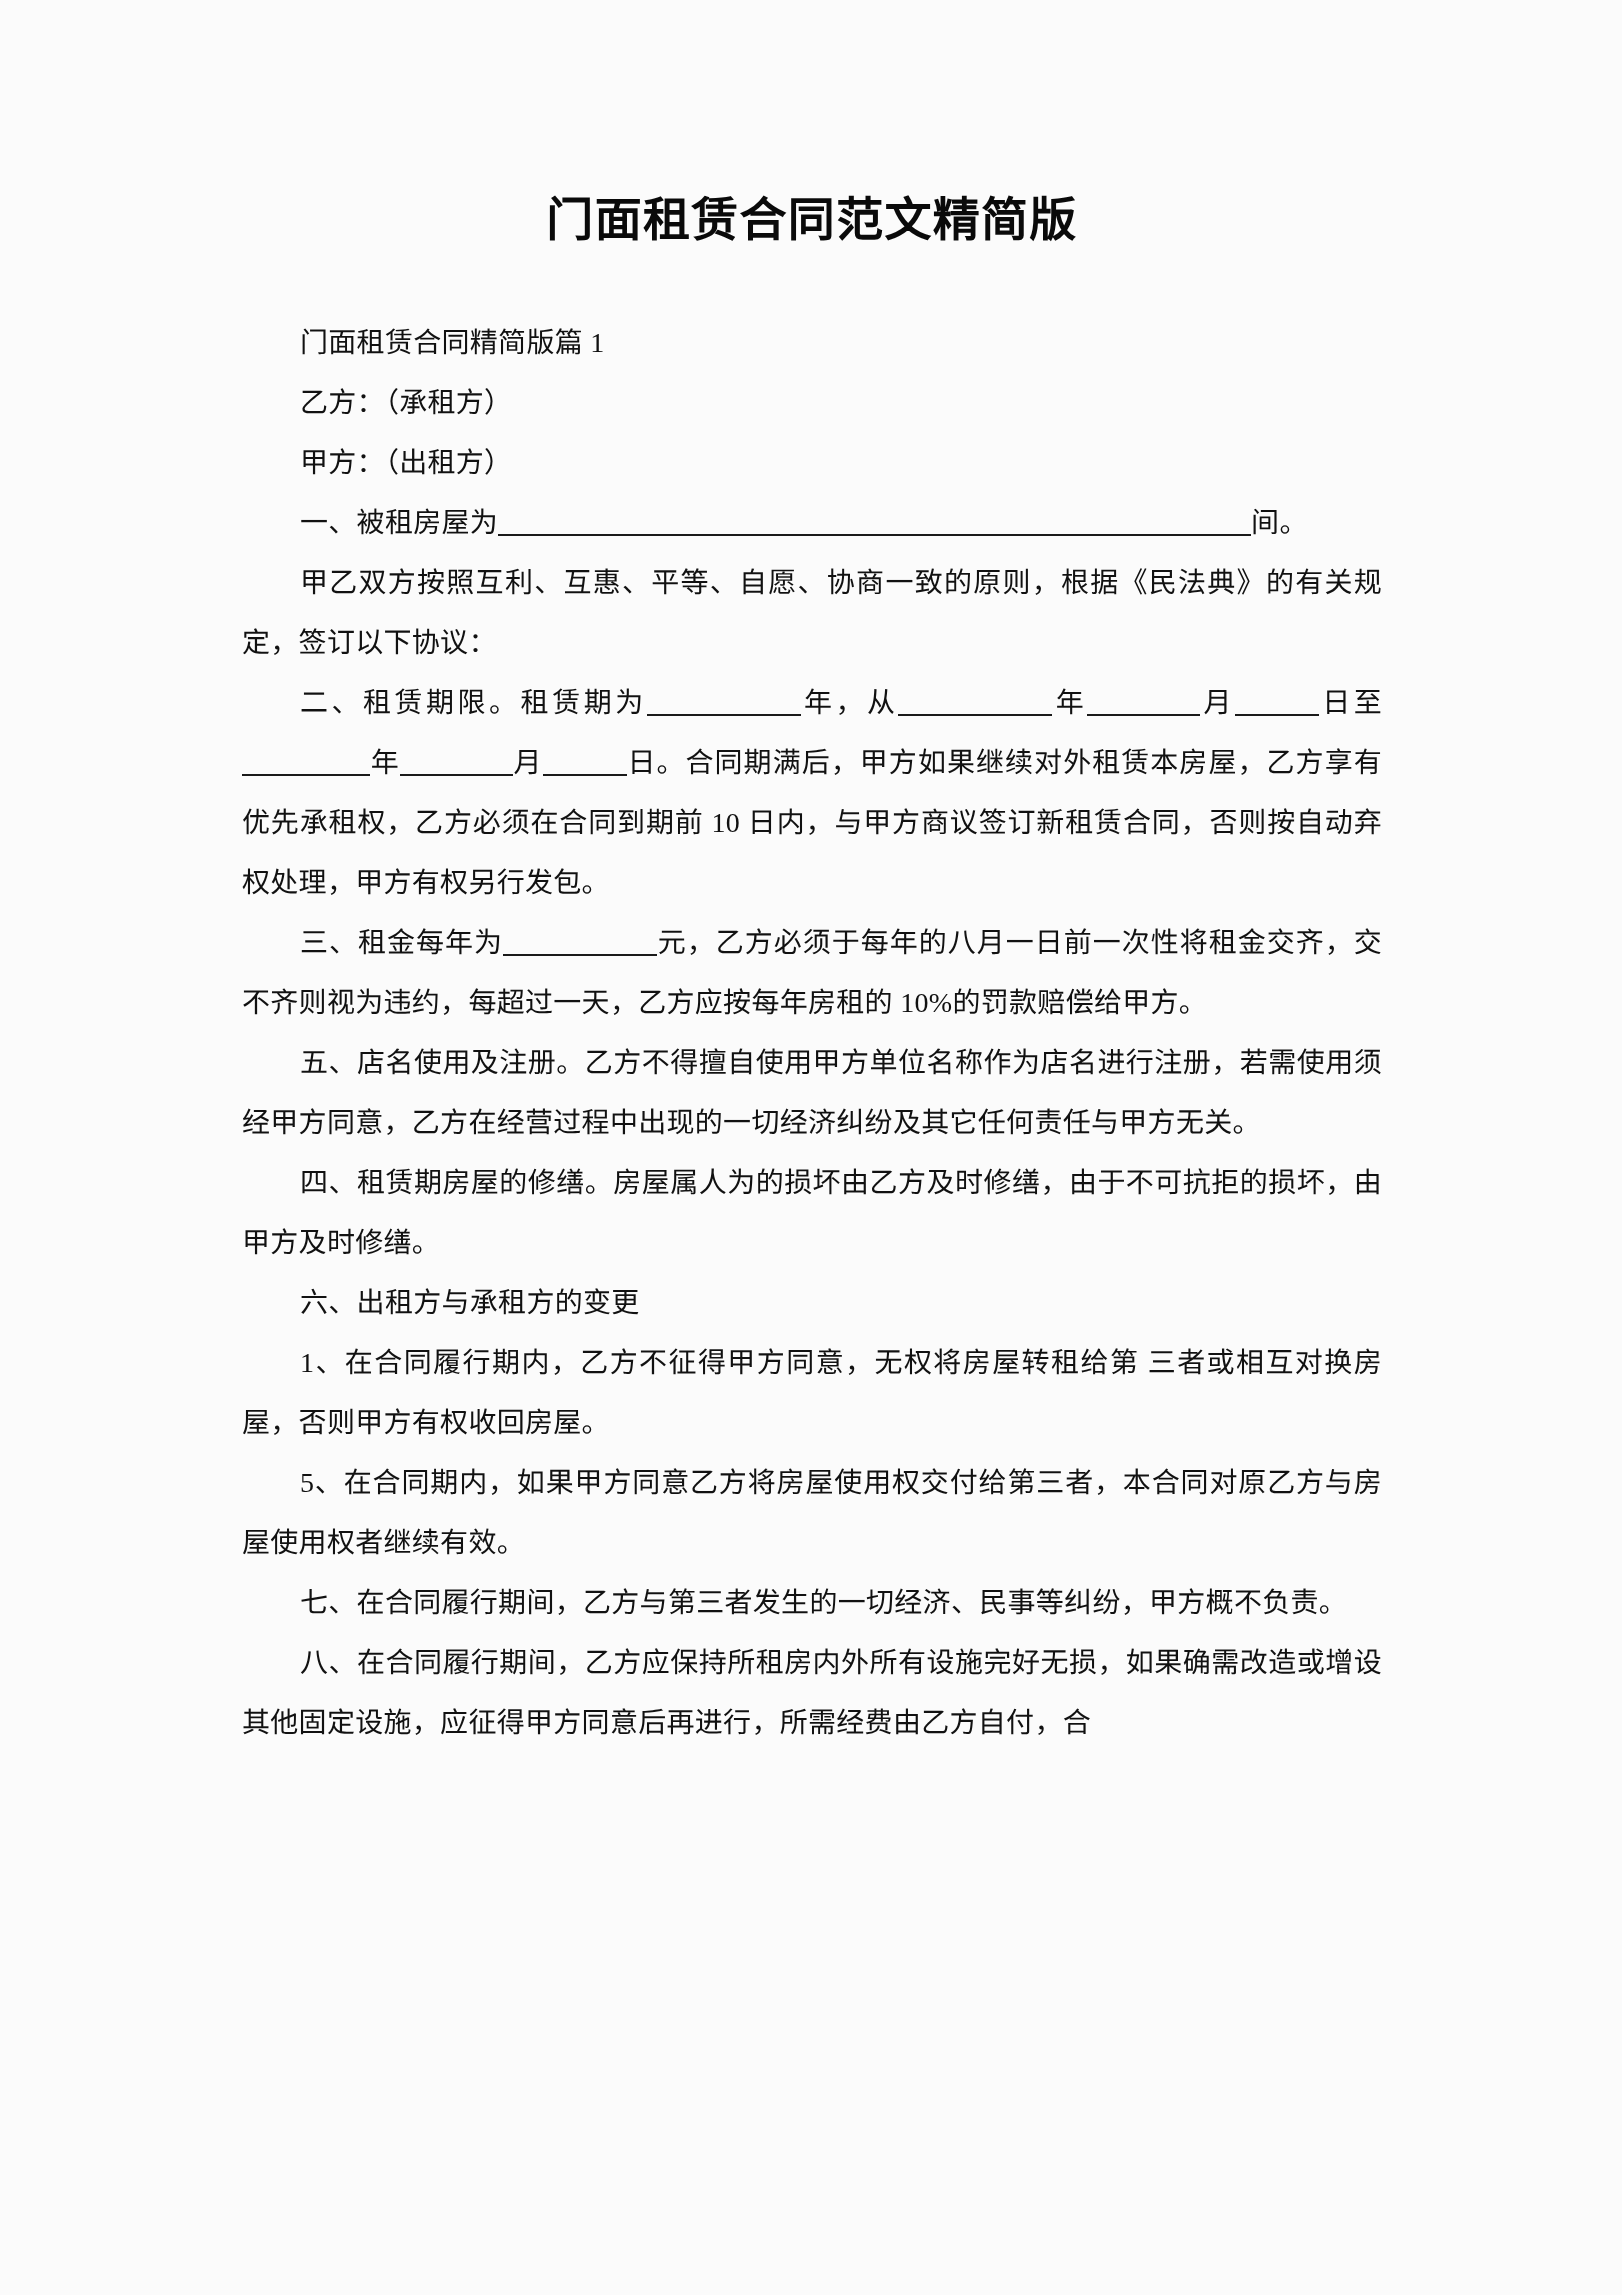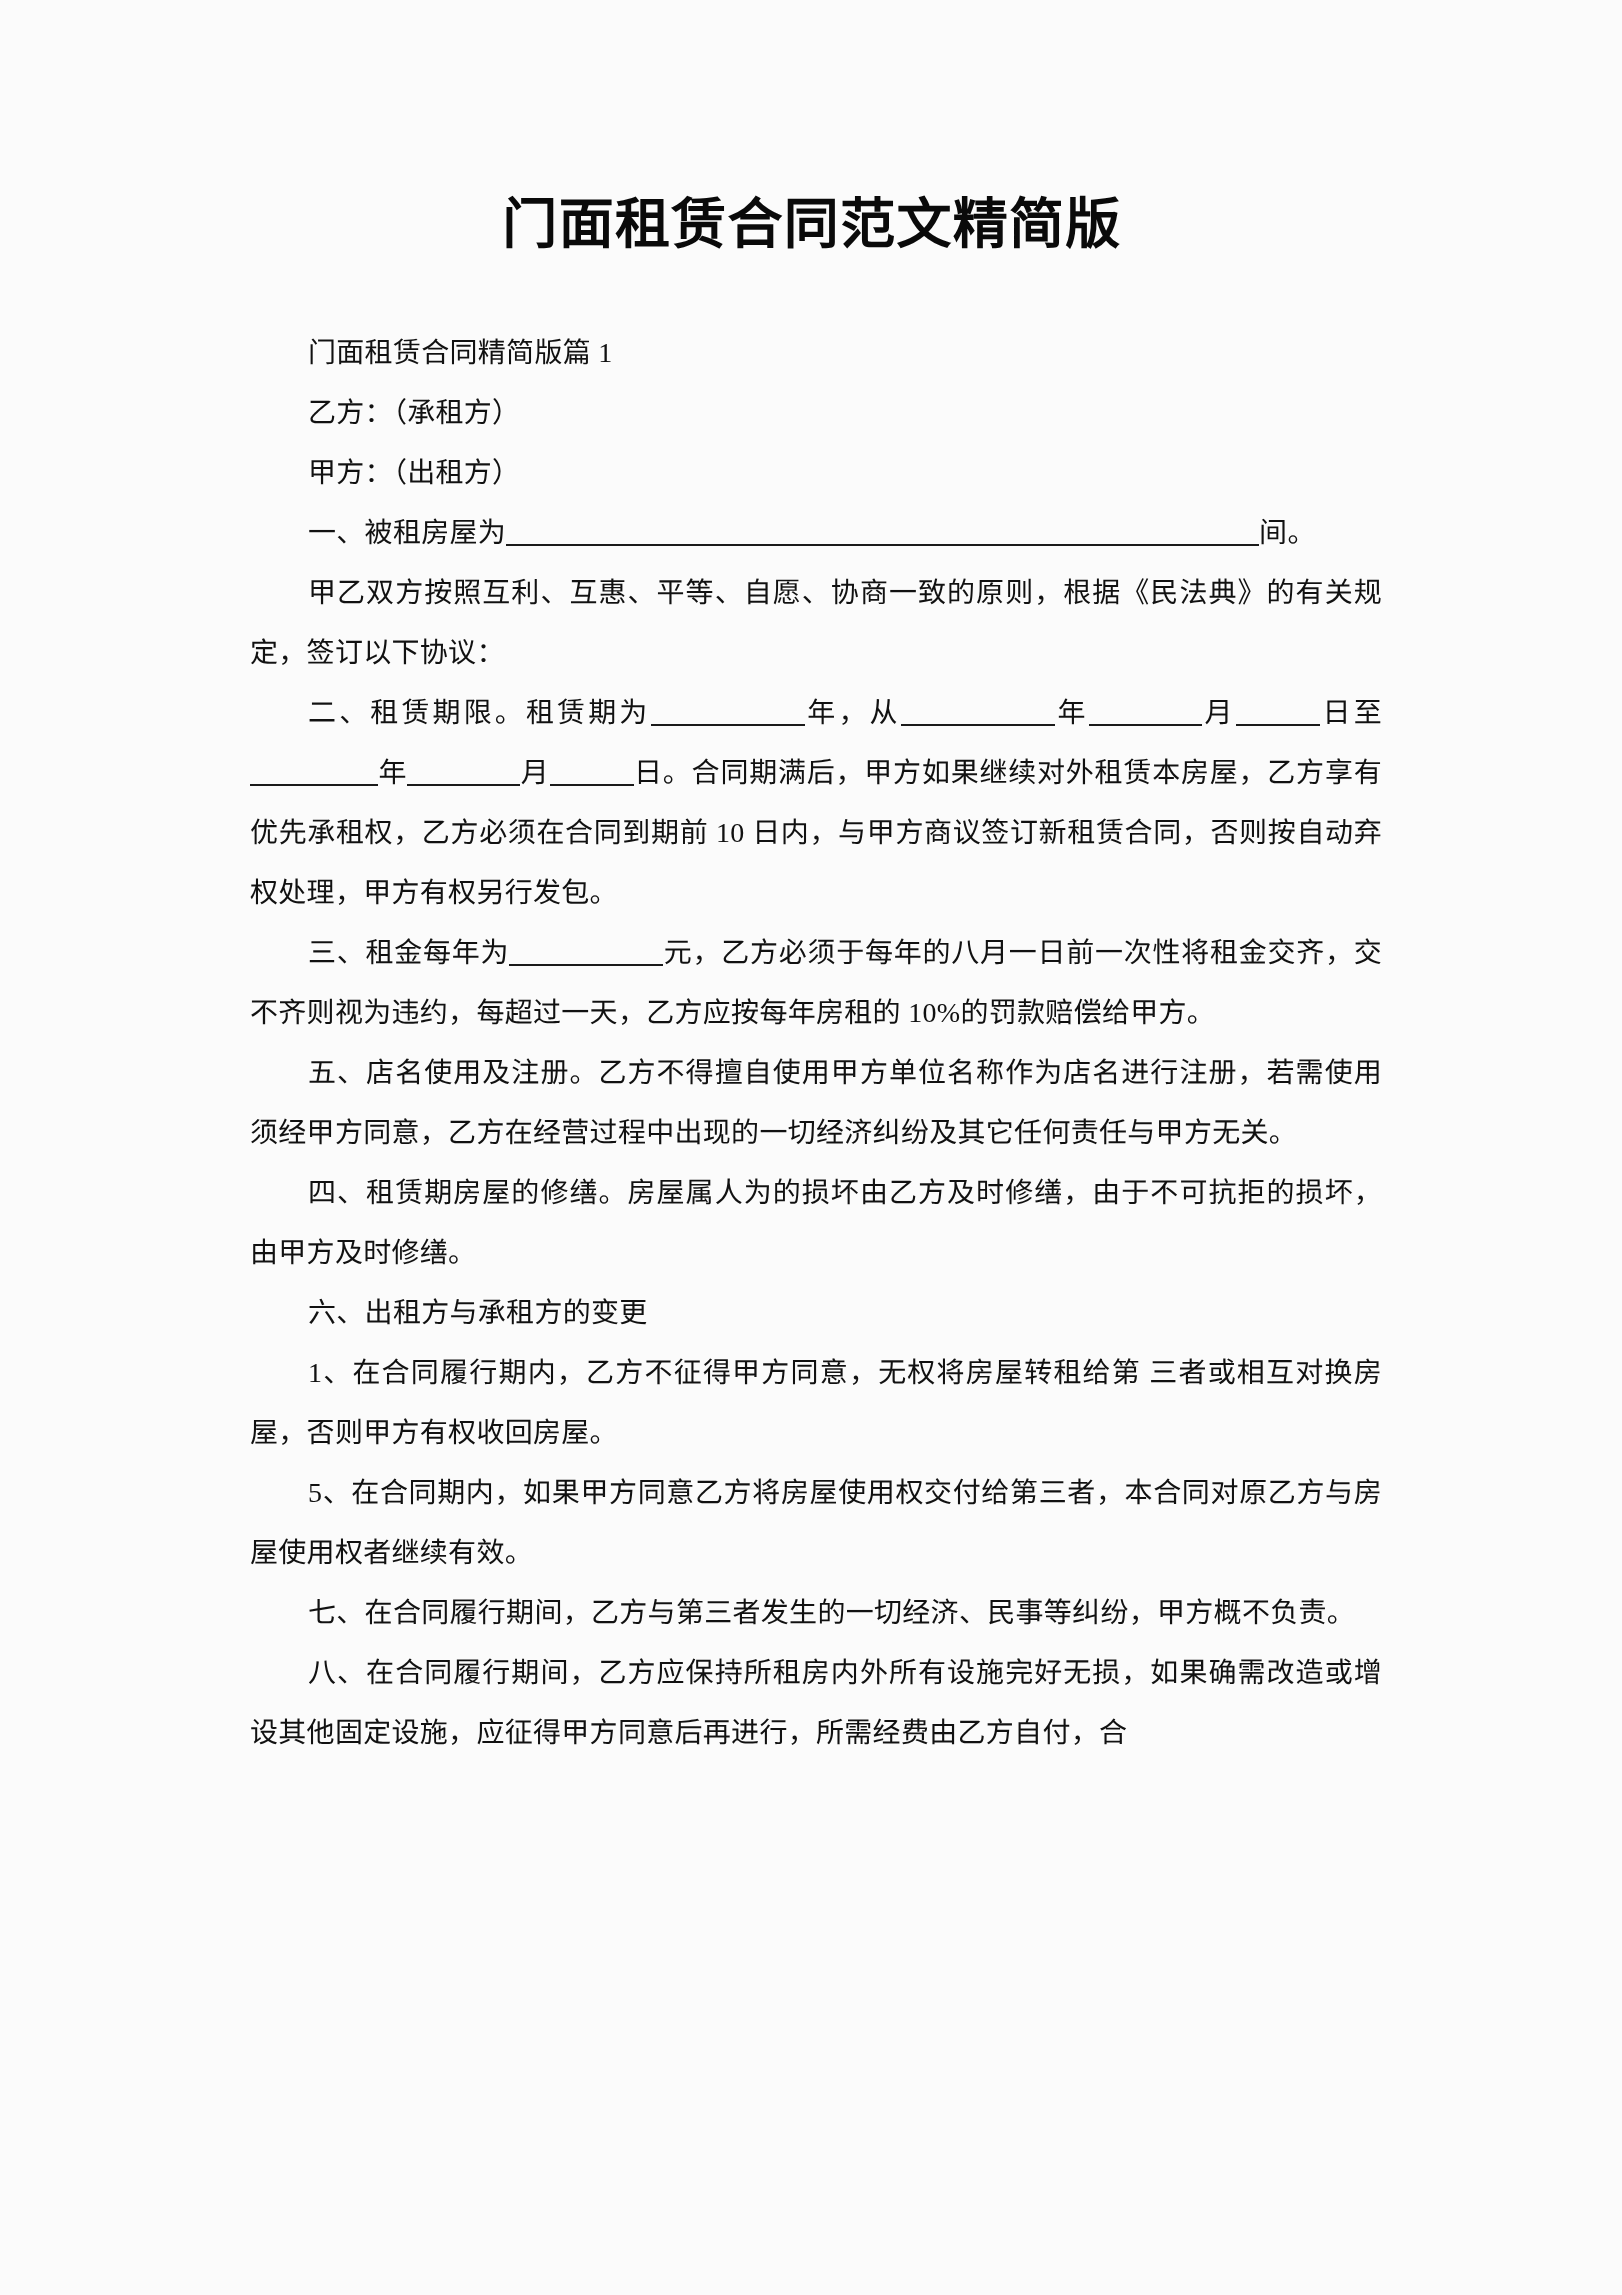--- a/index.html
+++ b/index.html
@@ -21,36 +21,36 @@
   }
   .content {
     position: absolute;
     left: 242px;
     top: 0;
     width: 1140px;
   }
   .doc-title {
     font-family: "Liberation Serif", "DejaVu Serif", serif;
     font-weight: bold;
-    font-size: 55px;
+    font-size: 47px;
     line-height: 1.25;
     text-align: center;
     letter-spacing: 1.3px;
     margin: 0;
     padding-top: 191px;
     padding-bottom: 0;
     color: #0a0a0a;
   }
   .body-block {
     margin-top: 63px;
   }
   p.para {
     font-size: 28px;
     line-height: 60px;
-    margin: 0 0 0 8px;
+    margin: 0 0 0 0;
     text-align: justify;
     text-justify: inter-ideograph;
     letter-spacing: 0.3px;
     color: #111;
     word-break: break-all;
   }
   p.indent {
     text-indent: 58px;
   }
   .blank {

